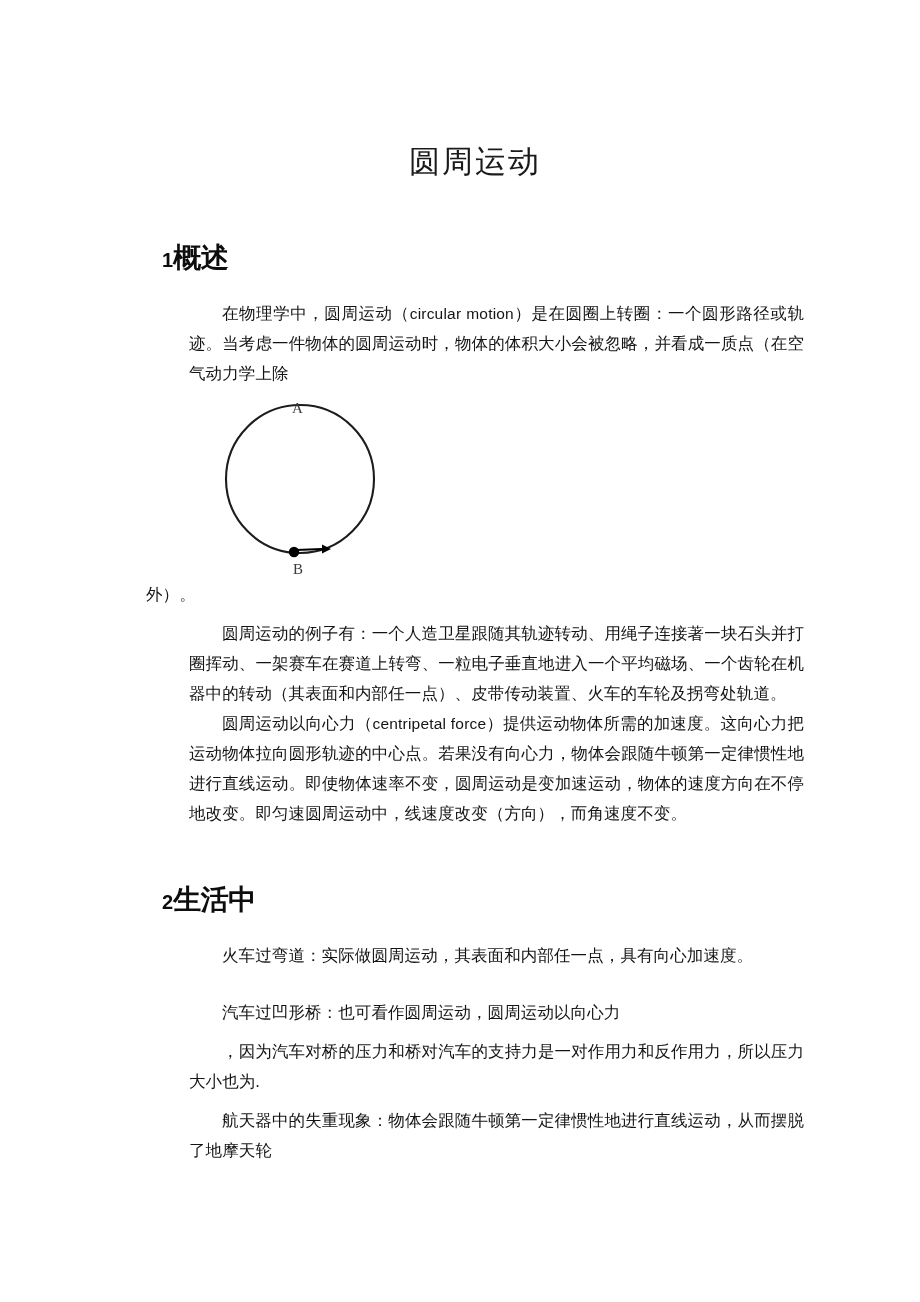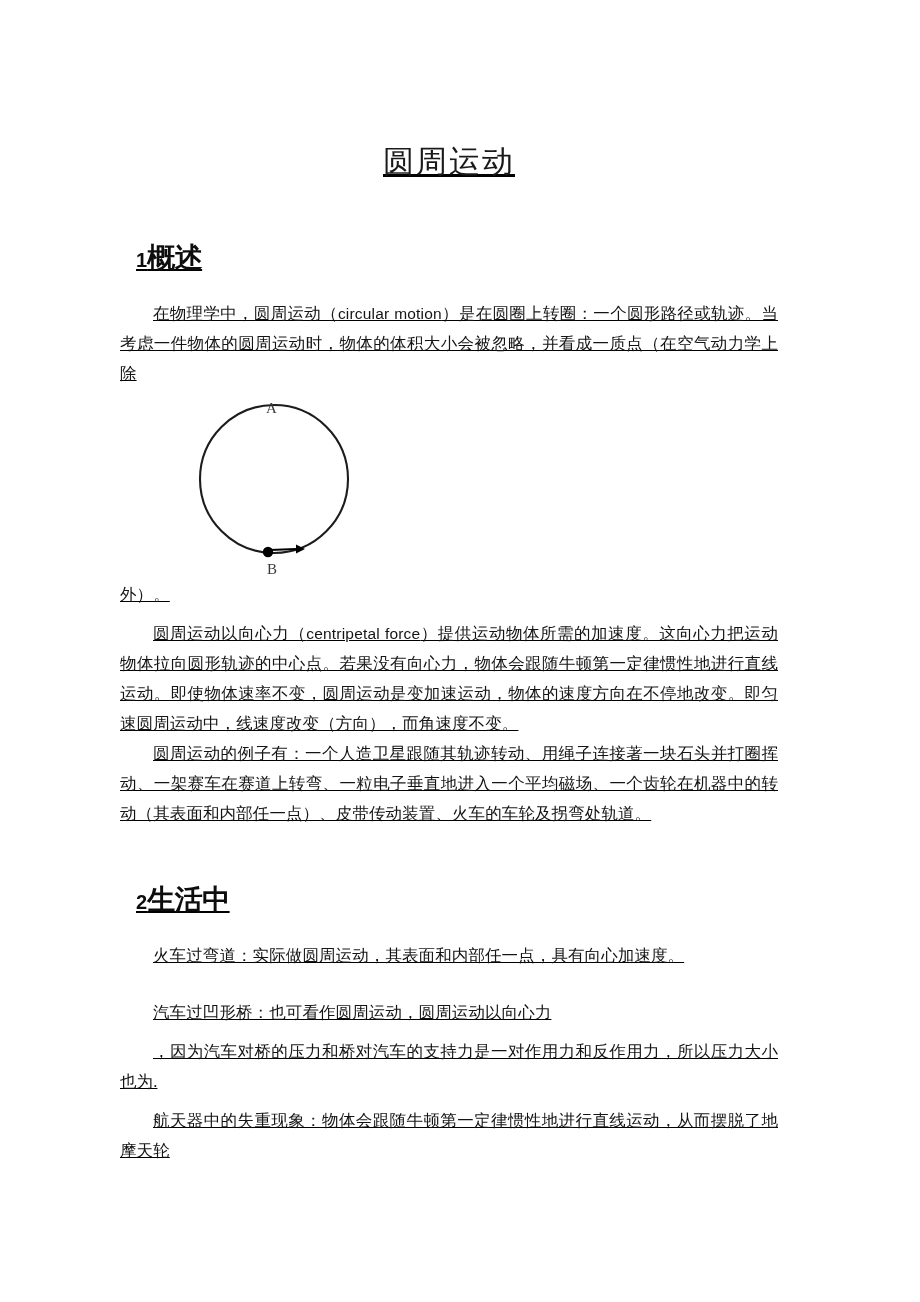--- a/index.html
+++ b/index.html
@@ -22,24 +22,23 @@
     position: absolute;
     left: 0; top: 0;
     width: 920px;
     height: 1302px;
     background: #ffffff;
   }
 
   
   .content {
     position: absolute;
-    left: 120px;
+    left: 146px;
     top: 0;
     width: 658px;
-    text-decoration: underline;
   }
 
   
   .doc-title {
     text-align: center;
     font-family: "Liberation Serif", "DejaVu Serif", serif;
     font-size: 31px;
     font-weight: 400;
     letter-spacing: 2px;
     line-height: 1.2;
@@ -75,21 +74,21 @@
   .para {
     font-family: "Liberation Serif", "DejaVu Serif", serif;
     font-size: 16.5px;
     line-height: 30px;
     text-align: justify;
     text-justify: inter-ideograph;
     margin: 0;
     color: #141414;
     letter-spacing: 0.1px;
   }
-  .para.indent { text-indent: 2em; }
+  .para.indent { text-indent: 2em; margin-left: 43px; }
   .para.noindent { text-indent: 0; }
 
   .para .latin {
     font-family: "Liberation Sans", "DejaVu Sans", sans-serif;
     font-size: 15.5px;
     letter-spacing: 0.2px;
   }
 
   .gap-sm { height: 9px; }
 
@@ -150,23 +149,23 @@
         </svg>
         <span class="fig-label" id="figure-label-a">A</span>
         <span class="fig-label" id="figure-label-b">B</span>
       </div>
     </div>
 
     <p class="para noindent">外）。</p>
 
     <div class="gap-sm"></div>
 
+    <p class="para indent">圆周运动的例子有：一个人造卫星跟随其轨迹转动、用绳子连接著一块石头并打圈挥动、一架赛车在赛道上转弯、一粒电子垂直地进入一个平均磁场、一个齿轮在机器中的转动（其表面和内部任一点）、皮带传动装置、火车的车轮及拐弯处轨道。</p>
+
     <p class="para indent"><span>圆周运动以向心力（</span><span class="latin">centripetal force</span><span>）提供运动物体所需的加速度。这向心力把运动物体拉向圆形轨迹的中心点。若果没有向心力，物体会跟随牛顿第一定律惯性地进行直线运动。即使物体速率不变，圆周运动是变加速运动，物体的速度方向在不停地改变。即匀速圆周运动中，线速度改变（方向），而角速度不变。</span></p>
-
-    <p class="para indent">圆周运动的例子有：一个人造卫星跟随其轨迹转动、用绳子连接著一块石头并打圈挥动、一架赛车在赛道上转弯、一粒电子垂直地进入一个平均磁场、一个齿轮在机器中的转动（其表面和内部任一点）、皮带传动装置、火车的车轮及拐弯处轨道。</p>
 
     <h2 class="h1" id="heading-daily-life">
       <span class="h-num">2</span><span class="h-text">生活中</span>
     </h2>
 
     <div class="gap-sm"></div>
 
     <p class="para indent">火车过弯道：实际做圆周运动，其表面和内部任一点，具有向心加速度。</p>
 
     <div class="gap-sm"></div>

